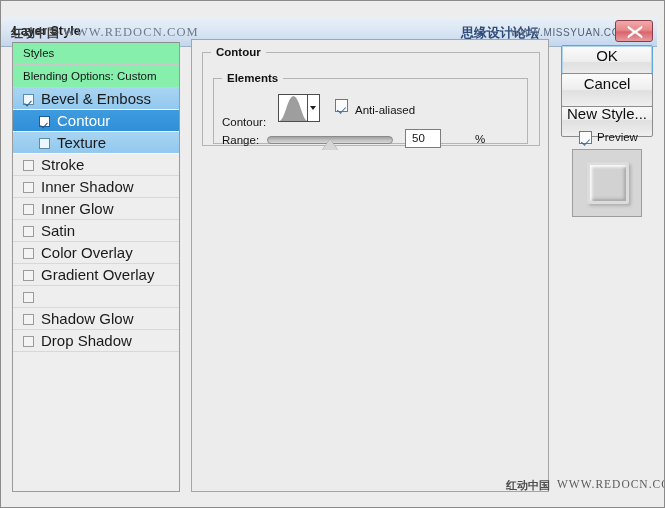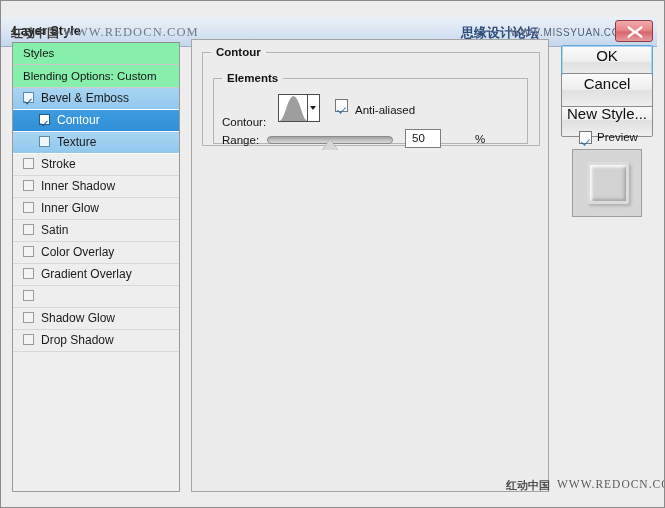--- a/index.html
+++ b/index.html
@@ -108,21 +108,21 @@
     font-size: 11.5px;
     color: #151515;
     background: #86efac;
     border-bottom: 1px solid #cdcdcd;
     cursor: pointer;
   }
   .fx-row {
     position: relative;
     height: 22px;
     line-height: 21px;
-    font-size: 12px;
+    font-size: 15px;
     color: #1a1a1a;
     background: #eeeeee;
     border-bottom: 1px solid #d8d8d8;
     cursor: pointer;
     padding-left: 10px;
   }
   .fx-row.sub { padding-left: 26px; }
   .fx-row.hl-light {
     background: linear-gradient(to bottom, #a8d4f2 0%, #92c8ee 100%);
     border-bottom: 1px solid #ffffff;

